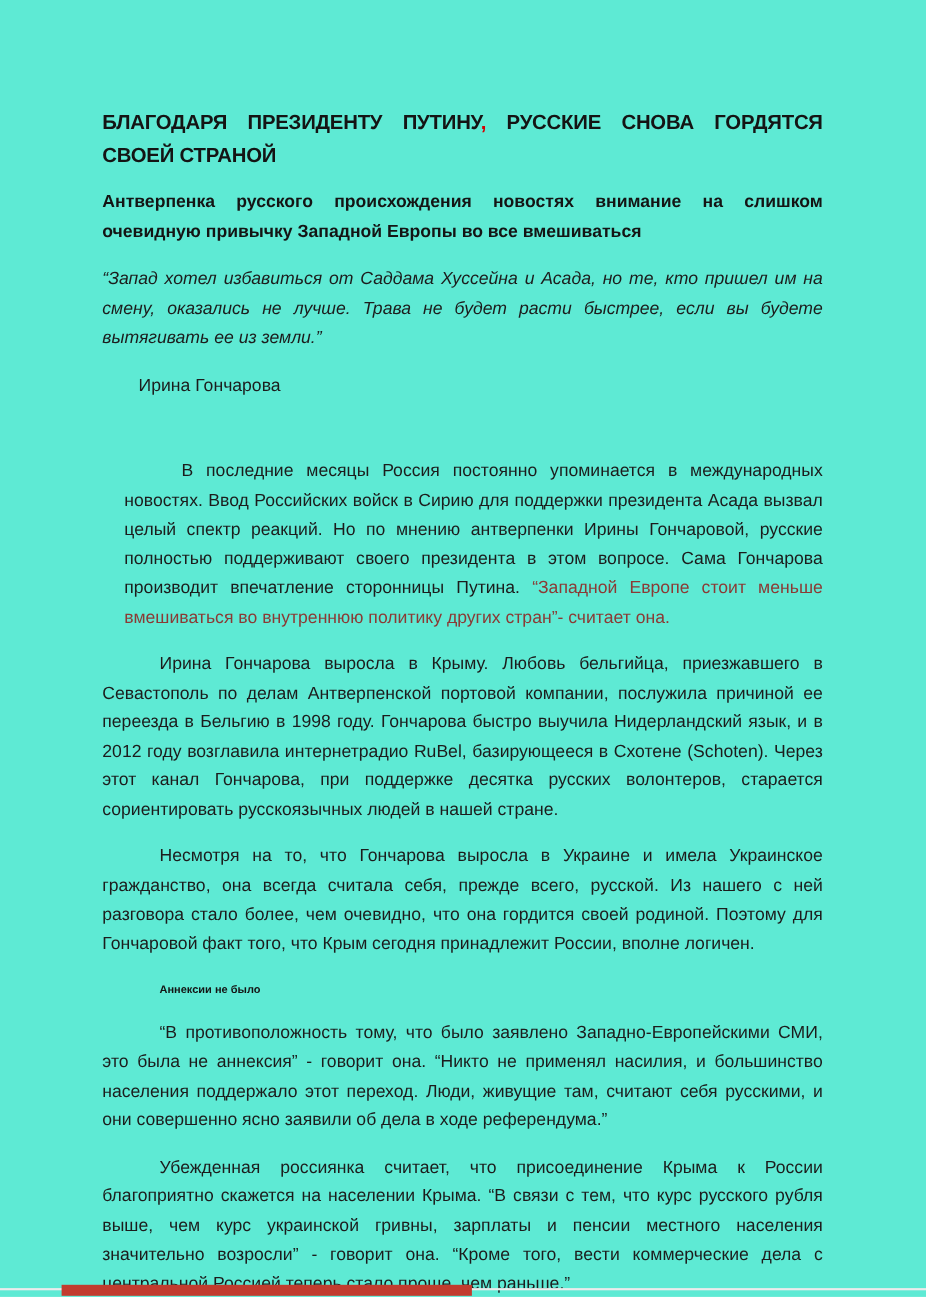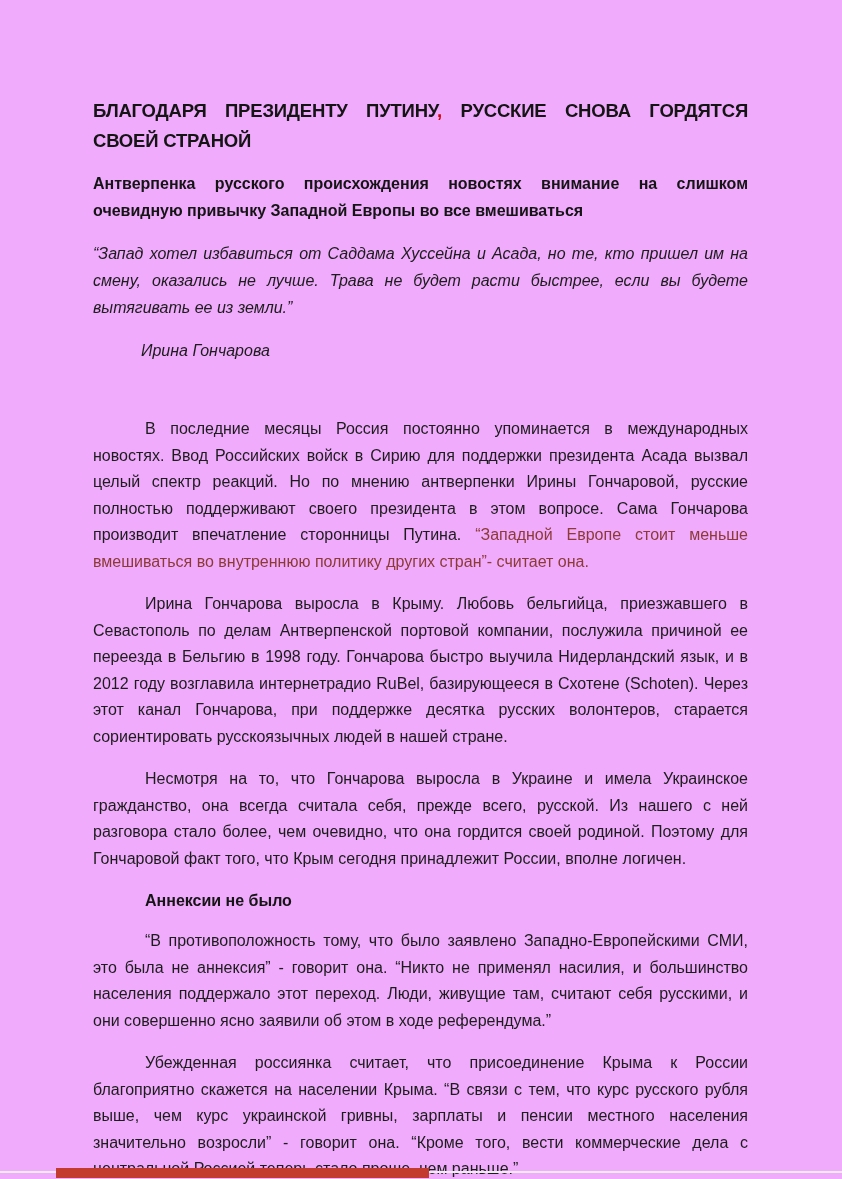--- a/index.html
+++ b/index.html
@@ -1,19 +1,19 @@
 <!DOCTYPE html>
 <html lang="ru"><head>
 <meta charset="utf-8">
 <style>
   html,body{margin:0;padding:0;background:#ffffff;}
   .page{
     position:relative;
     width:842px;height:1179px;
-    background:#f0abfc;
+    background:#5eead4;
     overflow:hidden;
     font-family:"Liberation Sans", sans-serif;
     color:#1c1c1c;
   }
   .content{position:absolute;left:93px;top:84px;width:655px;}
   .headline{
     font-weight:bold;font-size:18.5px;line-height:30px;
     letter-spacing:-0.2px;text-align:justify;color:#141414;
   }
   .headline .comma{color:var(--accent-red,#d40000);}
@@ -23,31 +23,31 @@
   }
   .lede{
     font-weight:bold;font-size:16px;line-height:27px;
     text-align:justify;margin-top:14px;color:#141414;
   }
   .pull-quote{
     font-style:italic;font-size:16px;line-height:27px;
     text-align:justify;margin-top:13px;
   }
   .attribution{
-    font-style:italic;font-size:16px;line-height:27px;
-    margin-top:12px;margin-left:48px;
+    font-size:16px;line-height:27px;
+    margin-top:12px;margin-left:33px;
   }
   .body-para{
     font-size:16px;line-height:26.5px;
     text-align:justify;text-indent:52px;margin-top:12px;
   }
-  .body-para.first{margin-top:52px;}
+  .body-para.first{margin-top:52px;margin-left:20px;}
   .red-quote{color:var(--quote-red,#8b3a35);}
   .subheading{
-    font-weight:bold;font-size:16px;line-height:26.5px;
+    font-weight:bold;font-size:10px;line-height:26.5px;
     margin-top:13px;margin-left:52px;color:#141414;
   }
   .footer-divider{
     position:absolute;left:0;top:1171px;width:842px;height:2px;
     background:var(--line-gray,#ececec);
   }
   .footer-red-bar{
     position:absolute;left:56px;top:1168px;width:373px;height:10px;
     background:var(--bar-red,#c23b2e);
   }
@@ -68,21 +68,21 @@
     <p class="attribution">Ирина Гончарова</p>
 
     <p class="body-para first"><span>В последние месяцы Россия постоянно упоминается в международных новостях. Ввод Российских войск в Сирию для поддержки президента Асада вызвал целый спектр реакций. Но по мнению антверпенки Ирины Гончаровой, русские полностью поддерживают своего президента в этом вопросе. Сама Гончарова производит впечатление сторонницы Путина. </span><span class="red-quote">“Западной Европе стоит меньше вмешиваться во внутреннюю политику других стран”- считает она.</span></p>
 
     <p class="body-para">Ирина Гончарова выросла в Крыму. Любовь бельгийца, приезжавшего в Севастополь по делам Антверпенской портовой компании, послужила причиной ее переезда в Бельгию в 1998 году. Гончарова быстро выучила Нидерландский язык, и в 2012 году возглавила интернетрадио RuBel, базирующееся в Схотене (Schoten). Через этот канал Гончарова, при поддержке десятка русских волонтеров, старается сориентировать русскоязычных людей в нашей стране.</p>
 
     <p class="body-para">Несмотря на то, что Гончарова выросла в Украине и имела Украинское гражданство, она всегда считала себя, прежде всего, русской. Из нашего с ней разговора стало более, чем очевидно, что она гордится своей родиной. Поэтому для Гончаровой факт того, что Крым сегодня принадлежит России, вполне логичен.</p>
 
     <h2 class="subheading">Аннексии не было</h2>
 
-    <p class="body-para">“В противоположность тому, что было заявлено Западно-Европейскими СМИ, это была не аннексия” - говорит она. “Никто не применял насилия, и большинство населения поддержало этот переход. Люди, живущие там, считают себя русскими, и они совершенно ясно заявили об этом в ходе референдума.”</p>
+    <p class="body-para">“В противоположность тому, что было заявлено Западно-Европейскими СМИ, это была не аннексия” - говорит она. “Никто не применял насилия, и большинство населения поддержало этот переход. Люди, живущие там, считают себя русскими, и они совершенно ясно заявили об дела в ходе референдума.”</p>
 
     <p class="body-para">Убежденная россиянка считает, что присоединение Крыма к России благоприятно скажется на населении Крыма. “В связи с тем, что курс русского рубля выше, чем курс украинской гривны, зарплаты и пенсии местного населения значительно возросли” - говорит она. “Кроме того, вести коммерческие дела с центральной Россией теперь стало проще, чем раньше.”</p>
 
   </div>
 
   <div class="footer-divider"></div>
   <div class="footer-red-bar"></div>
 </div>
 
 </body></html>

